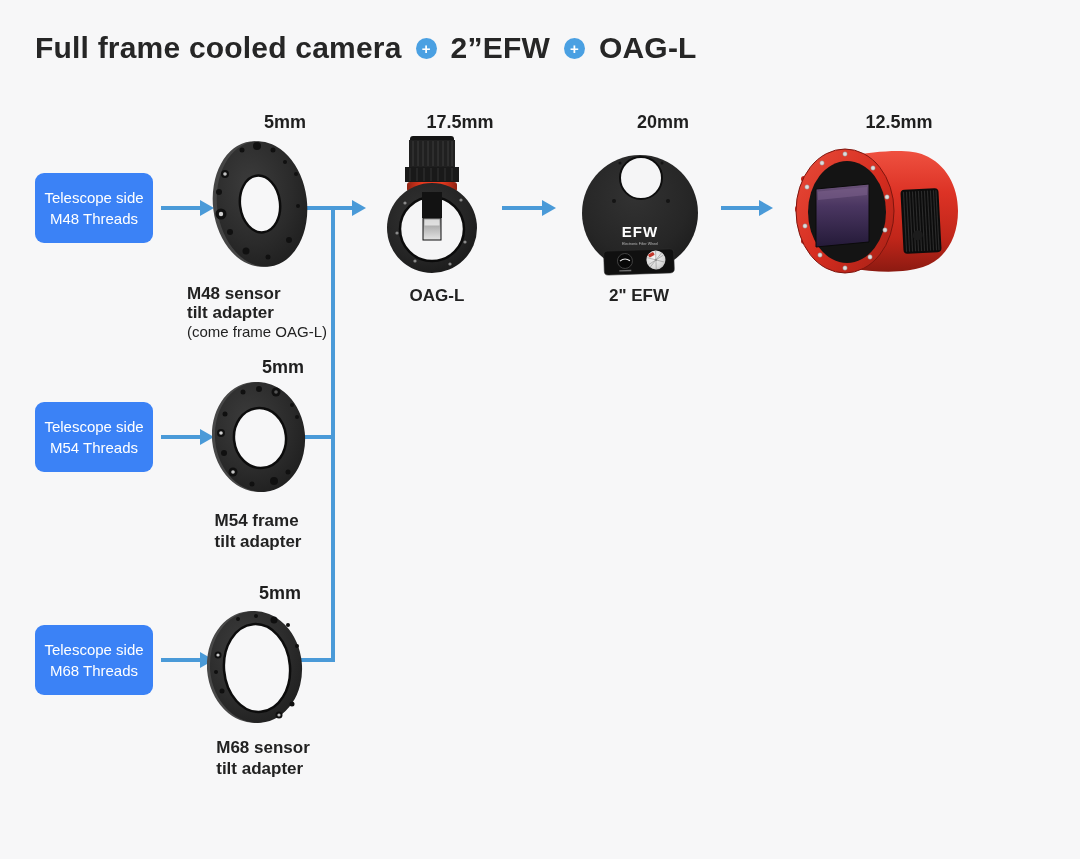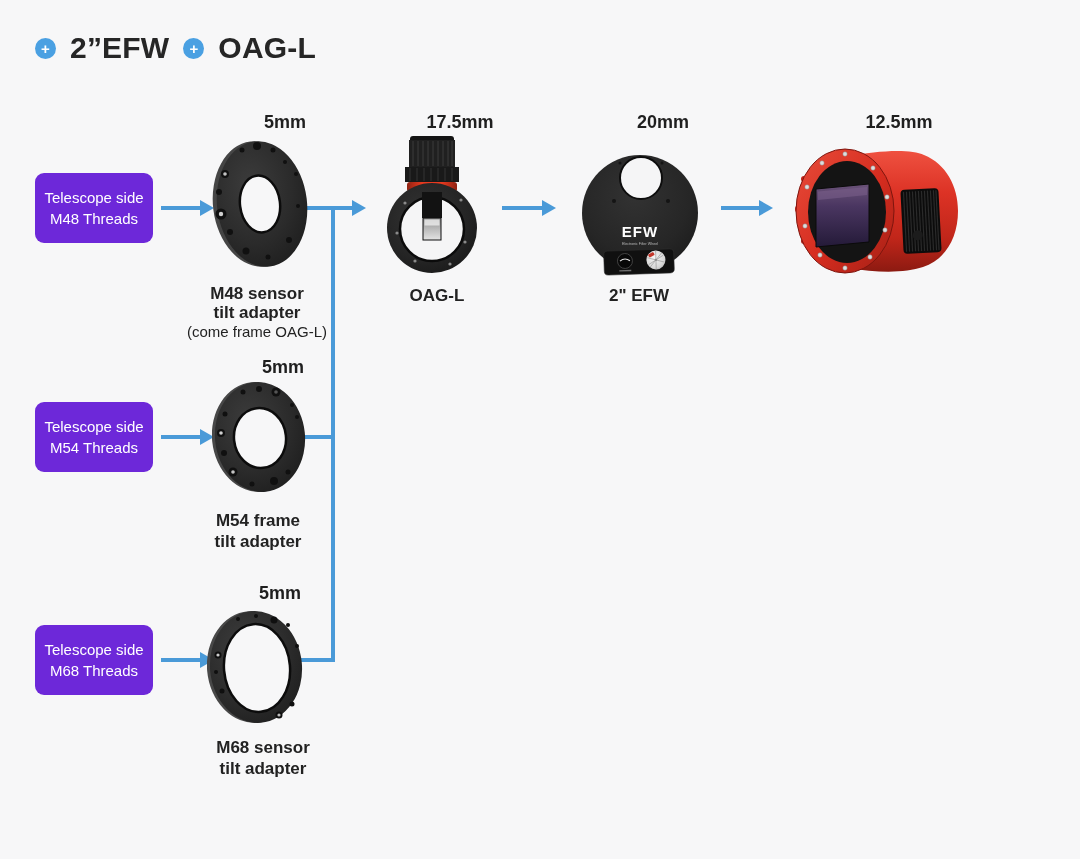--- a/index.html
+++ b/index.html
@@ -7,37 +7,38 @@
   .canvas{position:relative;width:1080px;height:859px;background:#f7f7f8;overflow:hidden;}
   .abs{position:absolute;}
 
   
   .title-row{display:flex;align-items:center;gap:14px;}
   .title-text{font-size:30px;font-weight:700;color:#262626;letter-spacing:.2px;}
   .plus-badge{width:21px;height:21px;border-radius:50%;background:#4aa0e2;color:#fff;
     display:flex;align-items:center;justify-content:center;font-size:15px;font-weight:700;line-height:1;}
 
   
-  .tbox{width:118px;height:70px;background:#6d28d9;border-radius:9px;color:#fff;
+  .tbox{width:118px;height:70px;background:#3b82f6;border-radius:9px;color:#fff;
     display:flex;flex-direction:column;align-items:center;justify-content:center;
     font-size:15px;font-weight:500;line-height:21px;text-align:center;}
 
   
   .size-label{font-size:18px;font-weight:600;color:#1f1f1f;text-align:center;transform:translateX(-50%);white-space:nowrap;margin-left:24px;}
-  .caption{font-size:17px;font-weight:600;color:#222;text-align:center;transform:translateX(-50%);line-height:21px;white-space:nowrap;}
+  .caption{font-size:17px;font-weight:600;color:#222;transform:translateX(-50%);line-height:21px;white-space:nowrap;}
   .caption.tight{line-height:19px;}
   .caption .sub{font-size:15px;font-weight:500;display:block;}
   svg{display:block;}
 </style>
 </head>
 <body>
 
 <div class="canvas">
 
   <div class="abs title-row" style="left:35px;top:28px;height:40px;">
+    <span class="title-text">Full frame cooled camera</span>
     <span class="plus-badge">+</span>
     <span class="title-text">2”EFW</span>
     <span class="plus-badge">+</span>
     <span class="title-text">OAG-L</span>
   </div>
 
   <svg class="abs" style="left:0;top:0;" width="1080" height="859">
     <g stroke="#4a9ad8" stroke-width="4" fill="none" stroke-linecap="square">
 
       <line x1="163" y1="208" x2="200" y2="208"></line>

